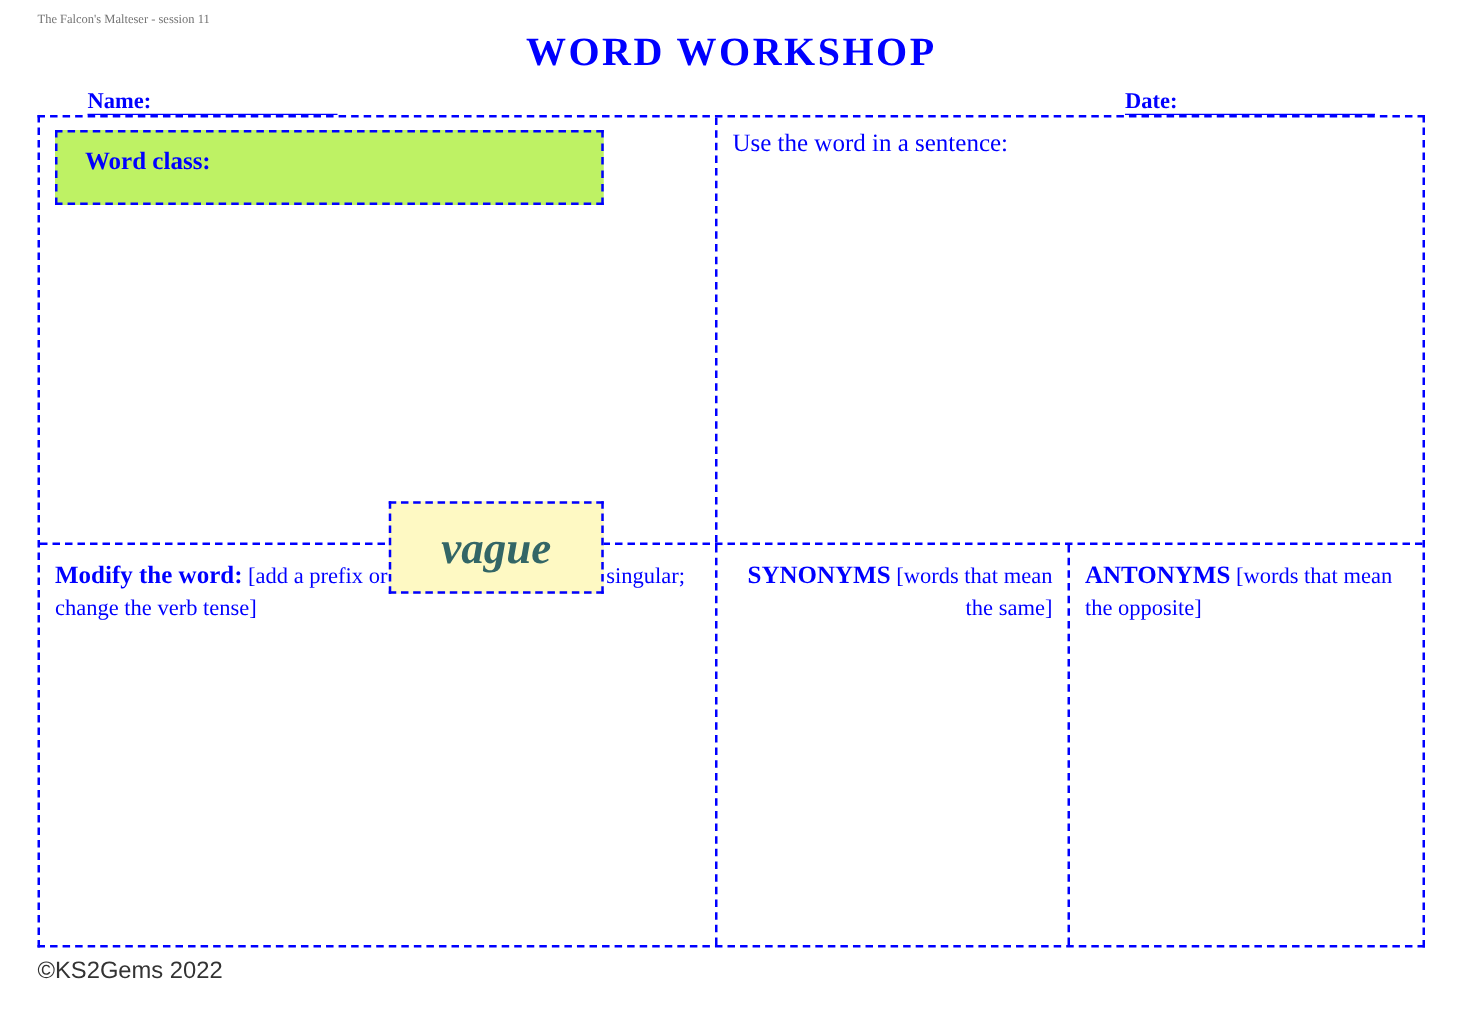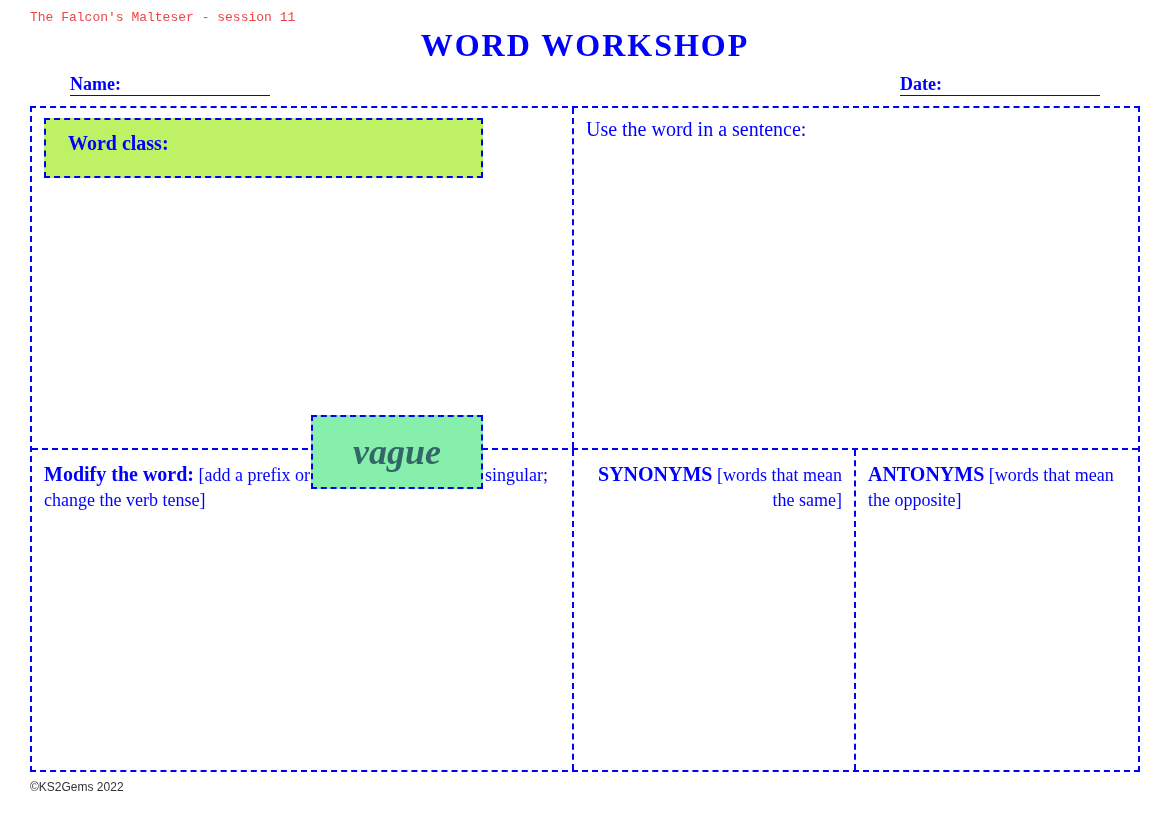--- a/index.html
+++ b/index.html
@@ -19,39 +19,38 @@
     }
 
     .top-bar {
       display: flex;
       justify-content: space-between;
       align-items: flex-start;
       margin-bottom: 2px;
     }
 
     .session-label {
-      font-size: 13px;
-      color: #ef4444;
-      font-family: Liberation Mono, monospace;
+      font-size: 10px;
+      color: #737373;
+      font-family: Liberation Serif, serif;
     }
 
     .main-title {
       text-align: center;
       font-size: 32px;
       font-weight: bold;
       color: blue;
       letter-spacing: 2px;
       margin-bottom: 10px;
     }
 
     .name-date-row {
       display: flex;
       justify-content: space-between;
       padding: 0 40px;
-      margin-bottom: 10px;
       font-size: 18px;
       font-weight: bold;
       color: blue;
     }
 
     .name-field, .date-field {
       min-width: 200px;
       border-bottom: 1px solid blue;
     }
 
@@ -110,21 +109,21 @@
     
     .center-word-container {
       display: flex;
       justify-content: center;
       position: relative;
       height: 0;
     }
 
     .center-word-box {
       border: 2px dashed blue;
-      background: #86efac;
+      background: #fef9c3;
       padding: 14px 40px;
       font-size: 36px;
       color: #336666;
       font-style: italic;
       font-weight: bold;
       position: absolute;
       top: -35px;
       left: 33%;
       transform: translateX(-50%);
       white-space: nowrap;
@@ -186,21 +185,21 @@
       line-height: 1.4;
     }
 
     .antonyms-label strong {
       font-weight: bold;
       font-size: 20px;
     }
 
     .footer {
       margin-top: 8px;
-      font-size: 12px;
+      font-size: 19px;
       color: #333;
       font-family: Arial, sans-serif;
     }
   </style>
 </head>
 <body>
 
 <div class="top-bar">
   <span class="session-label">The Falcon's Malteser - session 11</span>
 </div>

